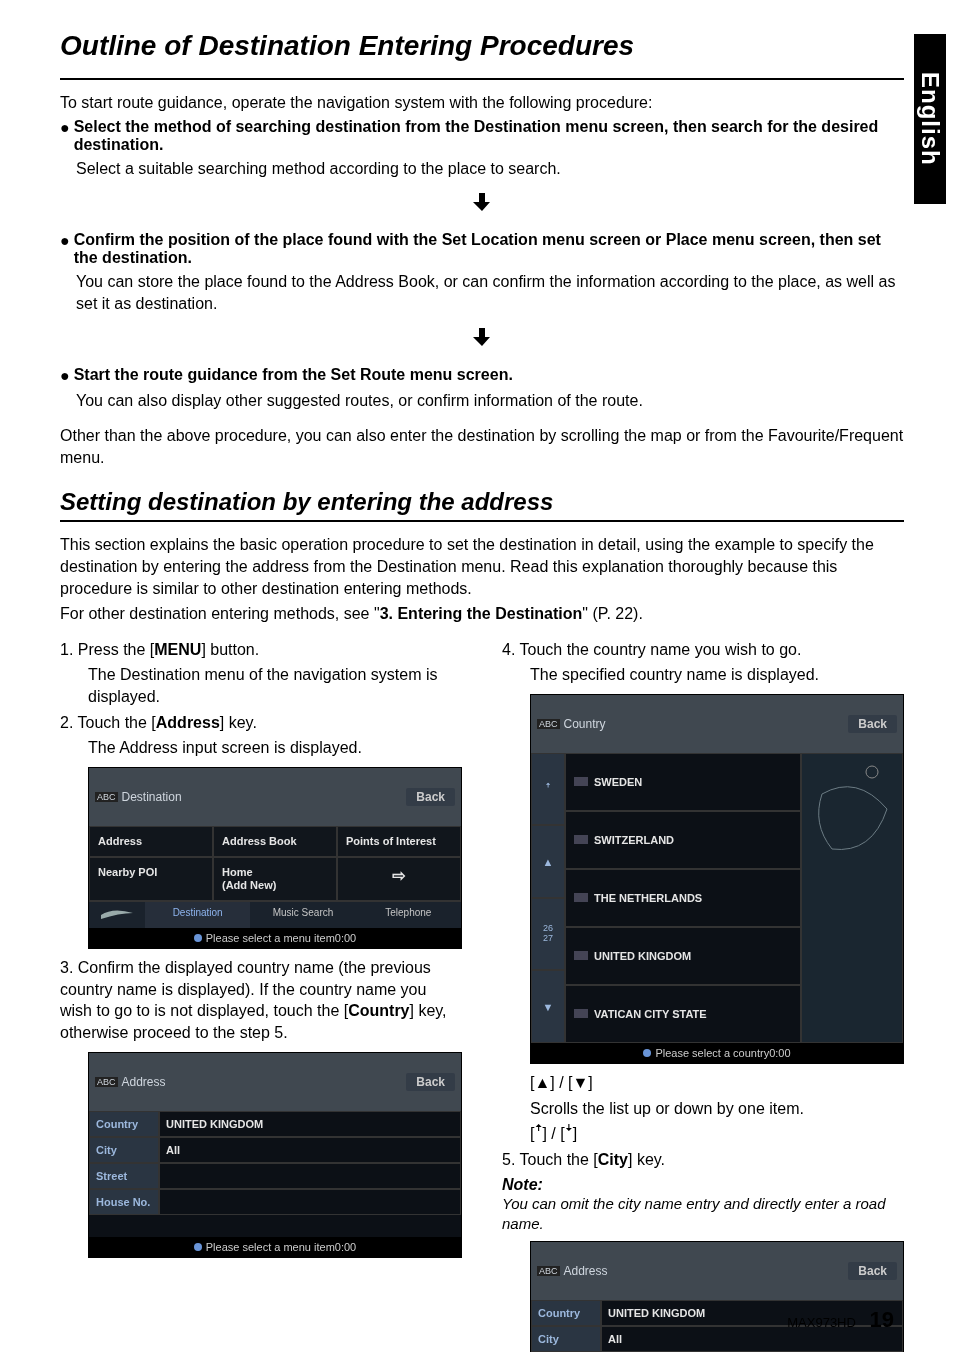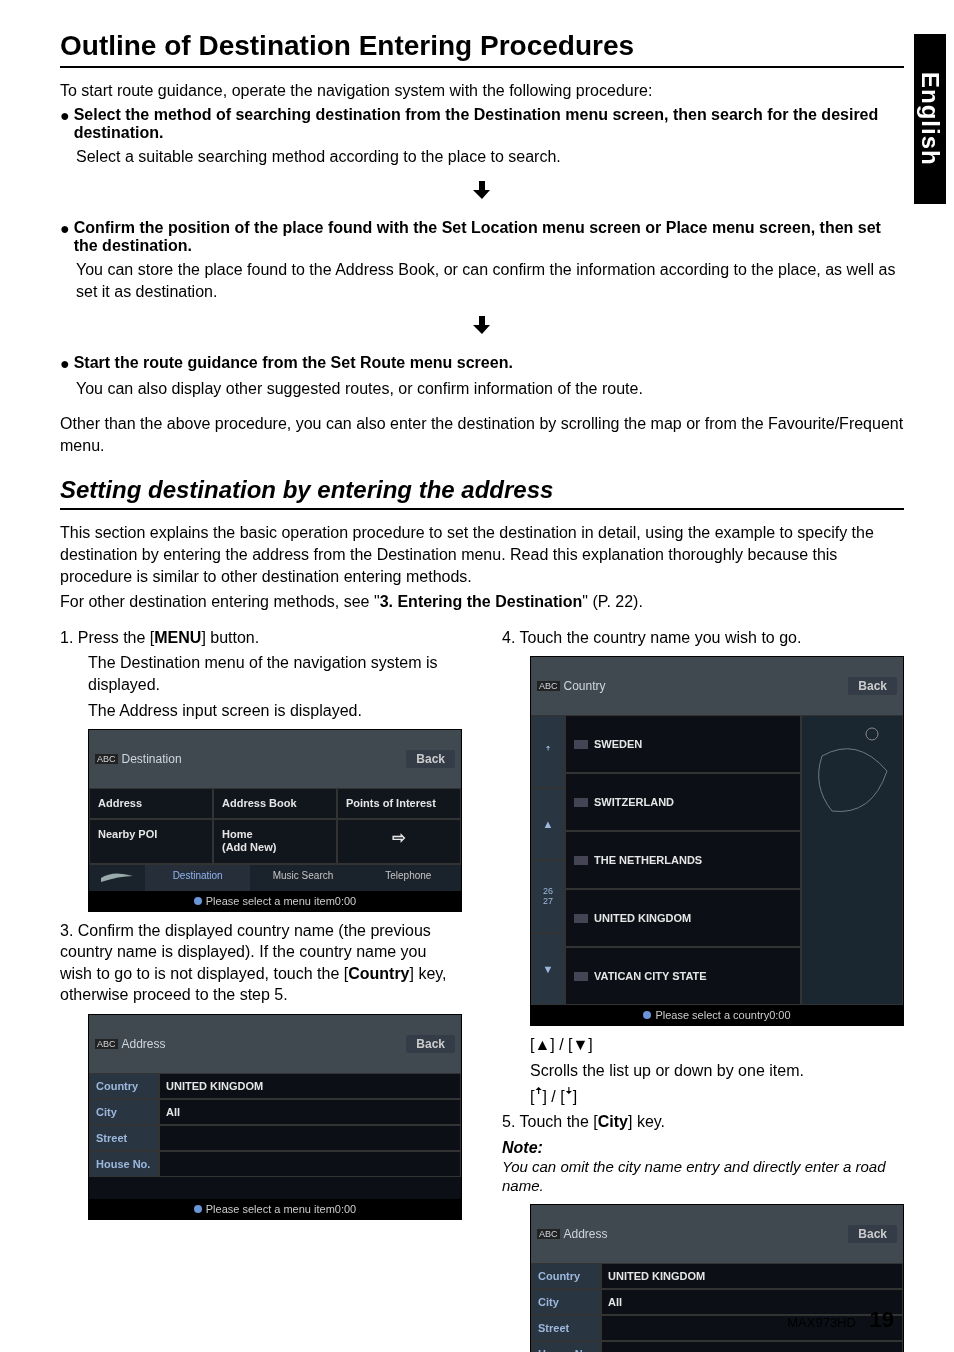--- a/index.html
+++ b/index.html
@@ -1,17 +1,17 @@
 <!DOCTYPE html>
 <html><head>
 <meta charset="utf-8">
 <style>
   * { margin:0; padding:0; box-sizing:border-box; }
   body { font-family: Arial, Helvetica, sans-serif; font-size:16px; background:#fff; color:#000; width:954px; height:1352px; position:relative; padding:30px 50px 20px 60px; }
-  .title-main { font-size:28px; font-weight:bold; border-bottom:2px solid #000; padding-bottom:4px; margin-bottom:12px; }
+  .title-main { font-size:28px; font-weight:bold; font-style:italic; border-bottom:2px solid #000; padding-bottom:16px; margin-bottom:12px; }
   .title-sub { font-size:24px; font-weight:bold; font-style:italic; border-bottom:2px solid #000; padding-bottom:4px; margin-top:20px; margin-bottom:12px; }
   .para { font-size:16px; margin:4px 0 4px 16px; line-height:1.35; }
   .bullet-line { font-size:16px; font-weight:bold; margin:4px 0; display:flex; }
   .bullet-dot { font-size:16px; margin-right:4px; line-height:1.2;}
   .arrow { text-align:center; font-size:22px; margin:12px 0; }
   .two-col { display:flex; gap:40px; margin-top:10px; }
   .col { flex:1; }
   .step { font-size:16px; margin:4px 0 4px 0; line-height:1.35; }
   .step-ind { margin-left:28px; }
   .keybold { font-weight:bold; }
@@ -92,20 +92,23 @@
 </p>
 
 <div class="two-col">
 
   <div class="col">
     <p class="step">
       <span>1.  Press the [</span><span class="keybold">MENU</span><span>] button.</span>
     </p>
     <p class="step step-ind">The Destination menu of the navigation system is displayed.</p>
 
+    <p class="step">
+      <span>2.  Touch the [</span><span class="keybold">Address</span><span>] key.</span>
+    </p>
     <p class="step step-ind">The Address input screen is displayed.</p>
 
     <div class="shot">
       <div class="shot-header">
         <span class="hleft">
             <span style="background:#222;padding:0 2px;font-size:9px;">ABC</span>
             <span>Destination</span>
           </span>
         <span class="shot-back">Back</span>
       </div>
@@ -167,20 +170,21 @@
       <div class="addr-spacer"></div>
       <div class="shot-footer">
         <span><span class="circle-dot"></span><span>Please select a menu item</span></span>
         <span>0:00</span>
       </div>
     </div>
   </div>
 
   <div class="col">
     <p class="step">4.  Touch the country name you wish to go.</p>
+    <p class="step step-ind">The specified country name is displayed.</p>
 
     <div class="shot">
       <div class="shot-header">
         <span class="hleft">
             <span style="background:#222;padding:0 2px;font-size:9px;">ABC</span>
             <span>Country</span>
           </span>
         <span class="shot-back">Back</span>
       </div>
       <div class="ctry-row">

